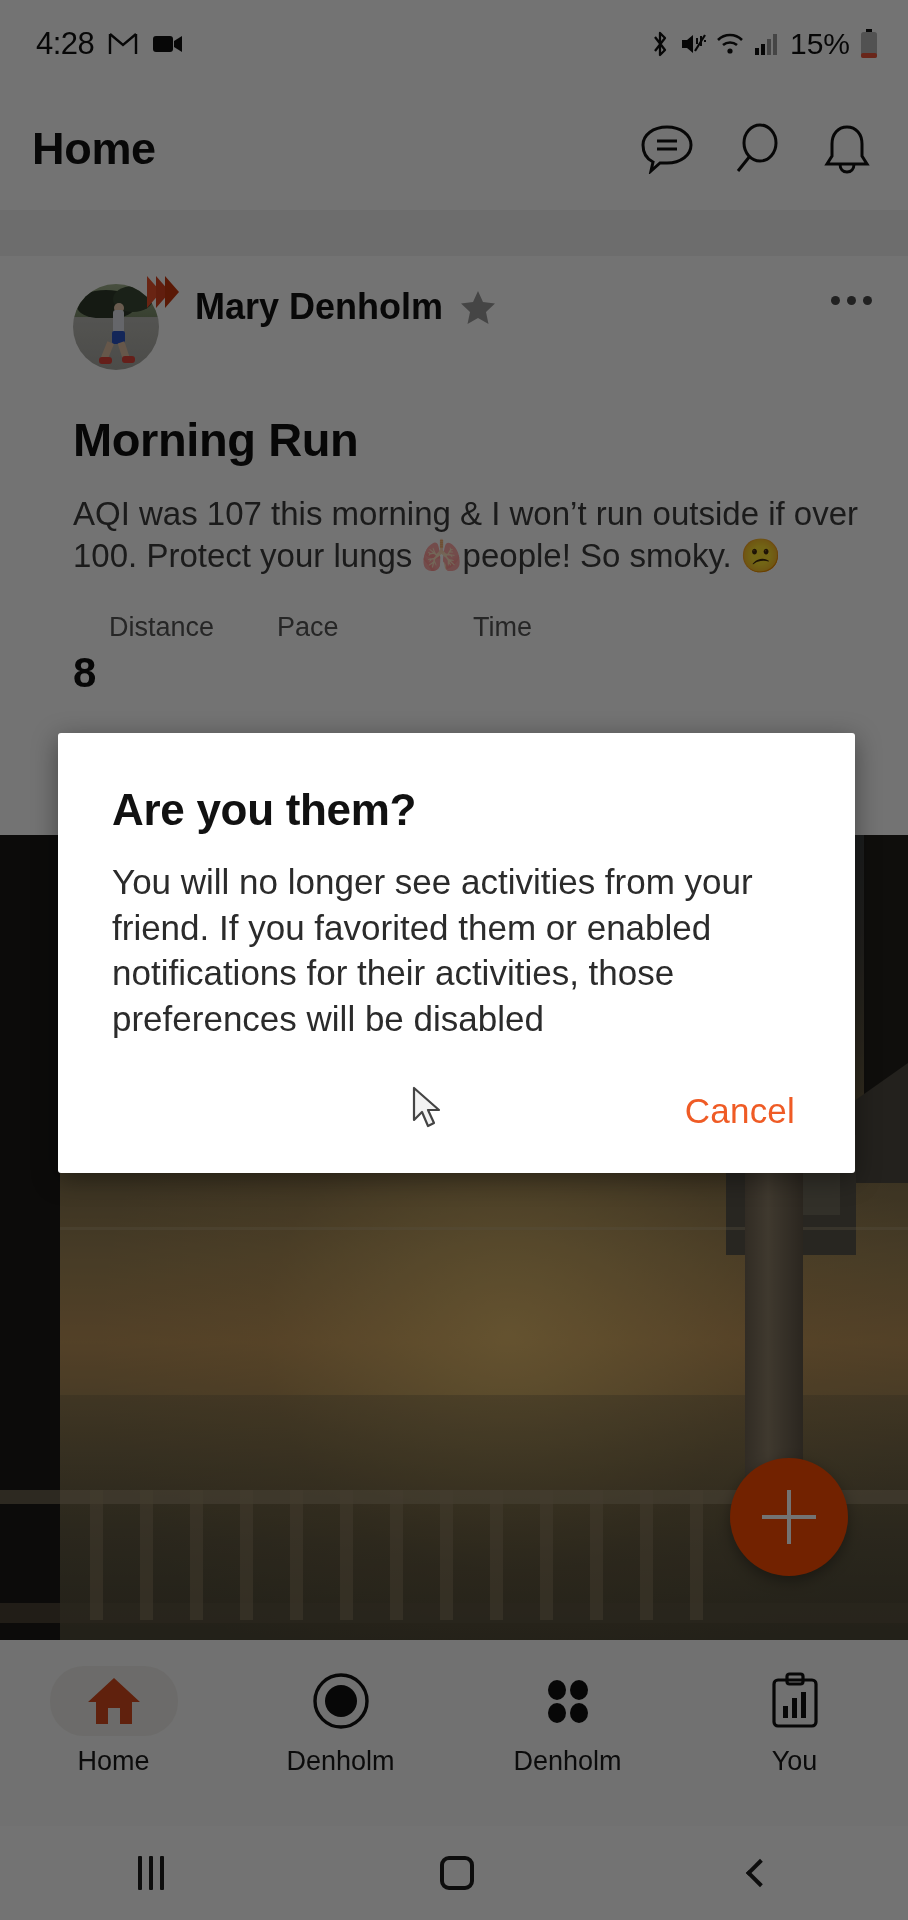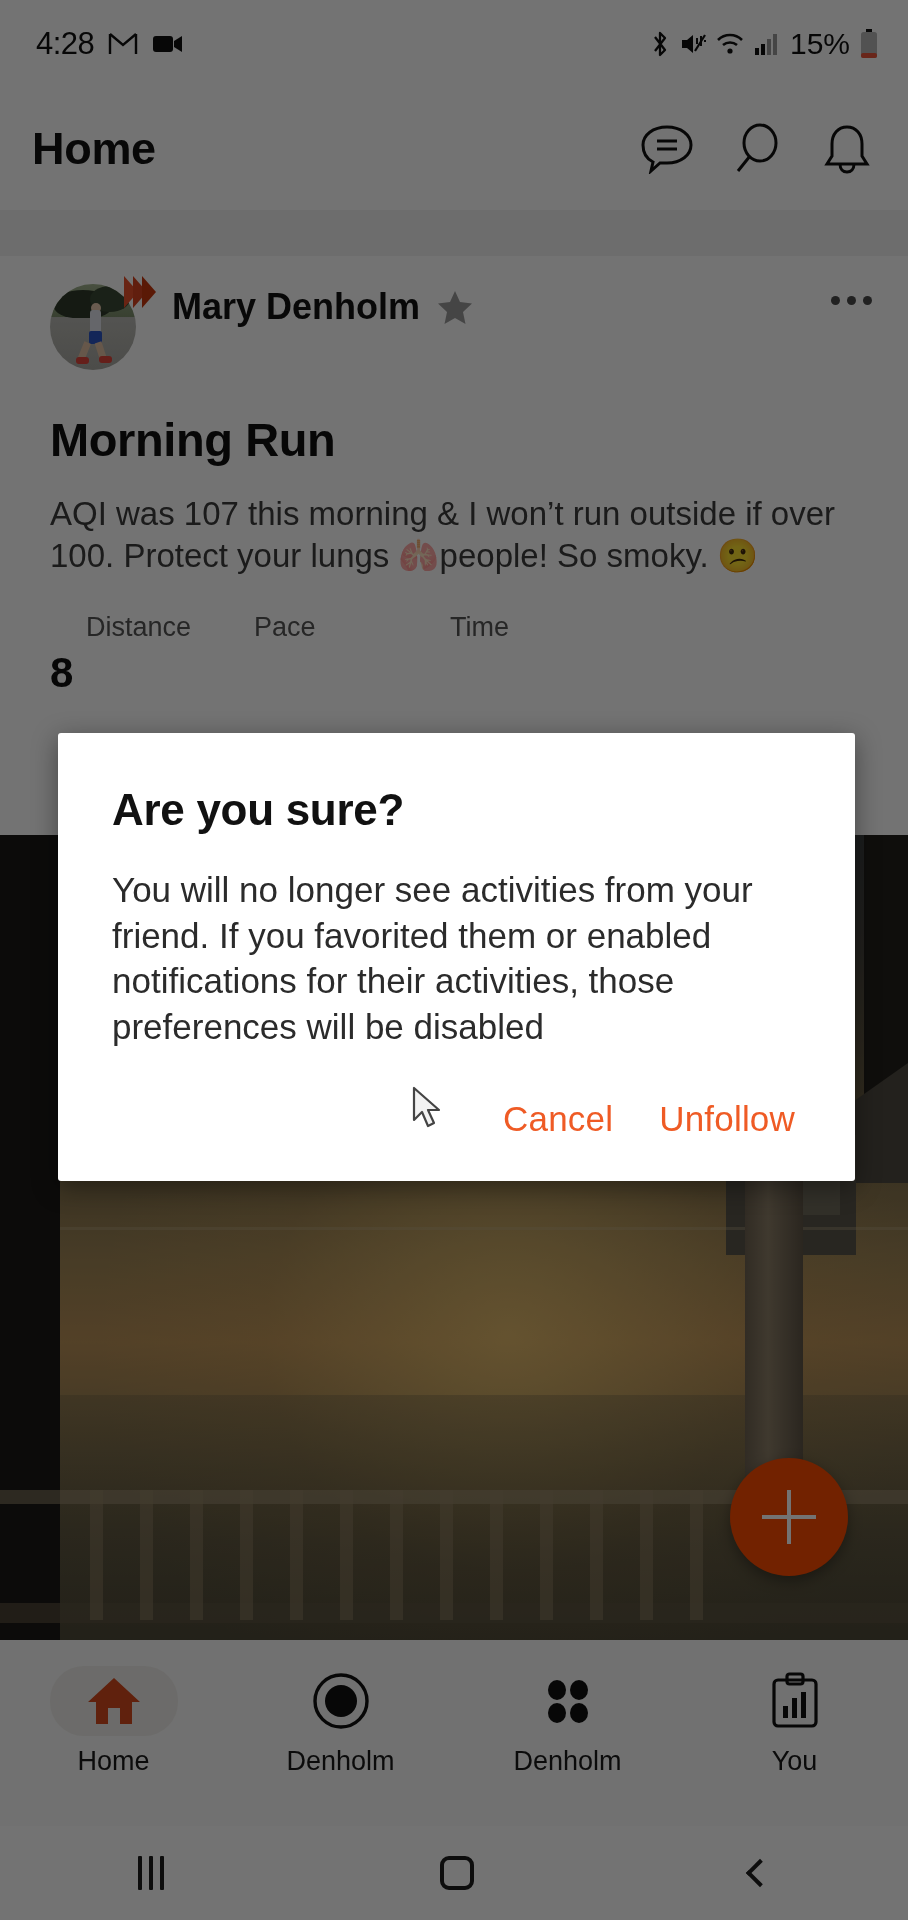--- a/index.html
+++ b/index.html
@@ -36,21 +36,21 @@
     background:#ffffff;
     display:flex; align-items:center; justify-content:space-between;
     padding:0 36px 0 32px;
   }
   .appbar-title { font-size:45px; font-weight:700; color:#121212; letter-spacing:-0.3px; }
   .appbar-actions { display:flex; align-items:center; gap:40px; }
 
   .feed-gap { position:absolute; top:210px; left:0; right:0; height:46px; background:#f2f2f2; }
 
   
-  .card { position:absolute; top:256px; left:0; right:0; background:#ffffff; }
+  .card { position:absolute; top:256px; left:0; right:0; background:#ffffff;padding-left:23px; }
   .post-head { display:flex; align-items:flex-start; padding:28px 36px 0 50px; position:relative; }
   .avatar-wrap { position:relative; width:86px; height:86px; flex:0 0 86px; }
   .avatar {
     width:86px; height:86px; border-radius:50%;
     overflow:hidden; position:relative;
     background:linear-gradient(#9fb08c 0%, #7d8f6d 38%, #b9b9b4 39%, #a8a8a2 100%);
   }
   .avatar .av-bush { position:absolute; left:4px; top:6px; width:58px; height:28px;
     background:#2f3b2c; border-radius:50% 50% 40% 40%; }
   .avatar .av-bush2 { position:absolute; left:40px; top:2px; width:40px; height:26px;
@@ -151,21 +151,21 @@
   #scrim { position:absolute; inset:0; background:rgba(0,0,0,0.55); }
 
   
   .dialog {
     position:absolute; left:58px; top:733px; width:797px;
     background:#ffffff; border-radius:3px;
     box-shadow:0 6px 26px rgba(0,0,0,0.4);
     padding:52px 54px 26px 54px;
   }
   .dlg-title { font-size:44px; font-weight:700; color:#111; letter-spacing:-0.3px; }
-  .dlg-body { font-size:35px; line-height:1.30; color:#2b2b2b; margin-top:32px; }
+  .dlg-body { font-size:35px; line-height:1.30; color:#2b2b2b; margin-top:24px; }
   .dlg-actions { display:flex; justify-content:flex-end; align-items:center; gap:34px; margin-top:42px; padding-bottom:8px; }
   .dlg-btn { font-size:35px; color:#ef5b25; padding:8px 6px; letter-spacing:0.2px; }
 
   
   .cursor { position:absolute; left:412px; top:1086px; width:34px; height:46px; }
 </style>
 </head>
 <body>
 
 <div id="screen">
@@ -394,25 +394,24 @@
         </div>
       <div class="sys-home"></div>
       <div class="sys-back"></div>
     </div>
 
   </div>
 
   <div id="scrim"></div>
 
   <div class="dialog">
-    <div class="dlg-title">Are you sure?</div>
+    <div class="dlg-title">Are you them?</div>
     <div class="dlg-body">You will no longer see activities from your friend. If you favorited them or enabled notifications for their activities, those preferences will be disabled</div>
     <div class="dlg-actions">
       <div class="dlg-btn">Cancel</div>
-      <div class="dlg-btn">Unfollow</div>
     </div>
   </div>
 
   <div class="cursor">
     <svg width="34" height="46" viewBox="0 0 34 46">
       <path d="M2 2 L2 34 L10 26 L16 40 L22 37 L16 24 L27 24 Z" fill="#f2f2f2" stroke="#444" stroke-width="2.2" stroke-linejoin="round"></path>
     </svg>
   </div>
 
 </div>

